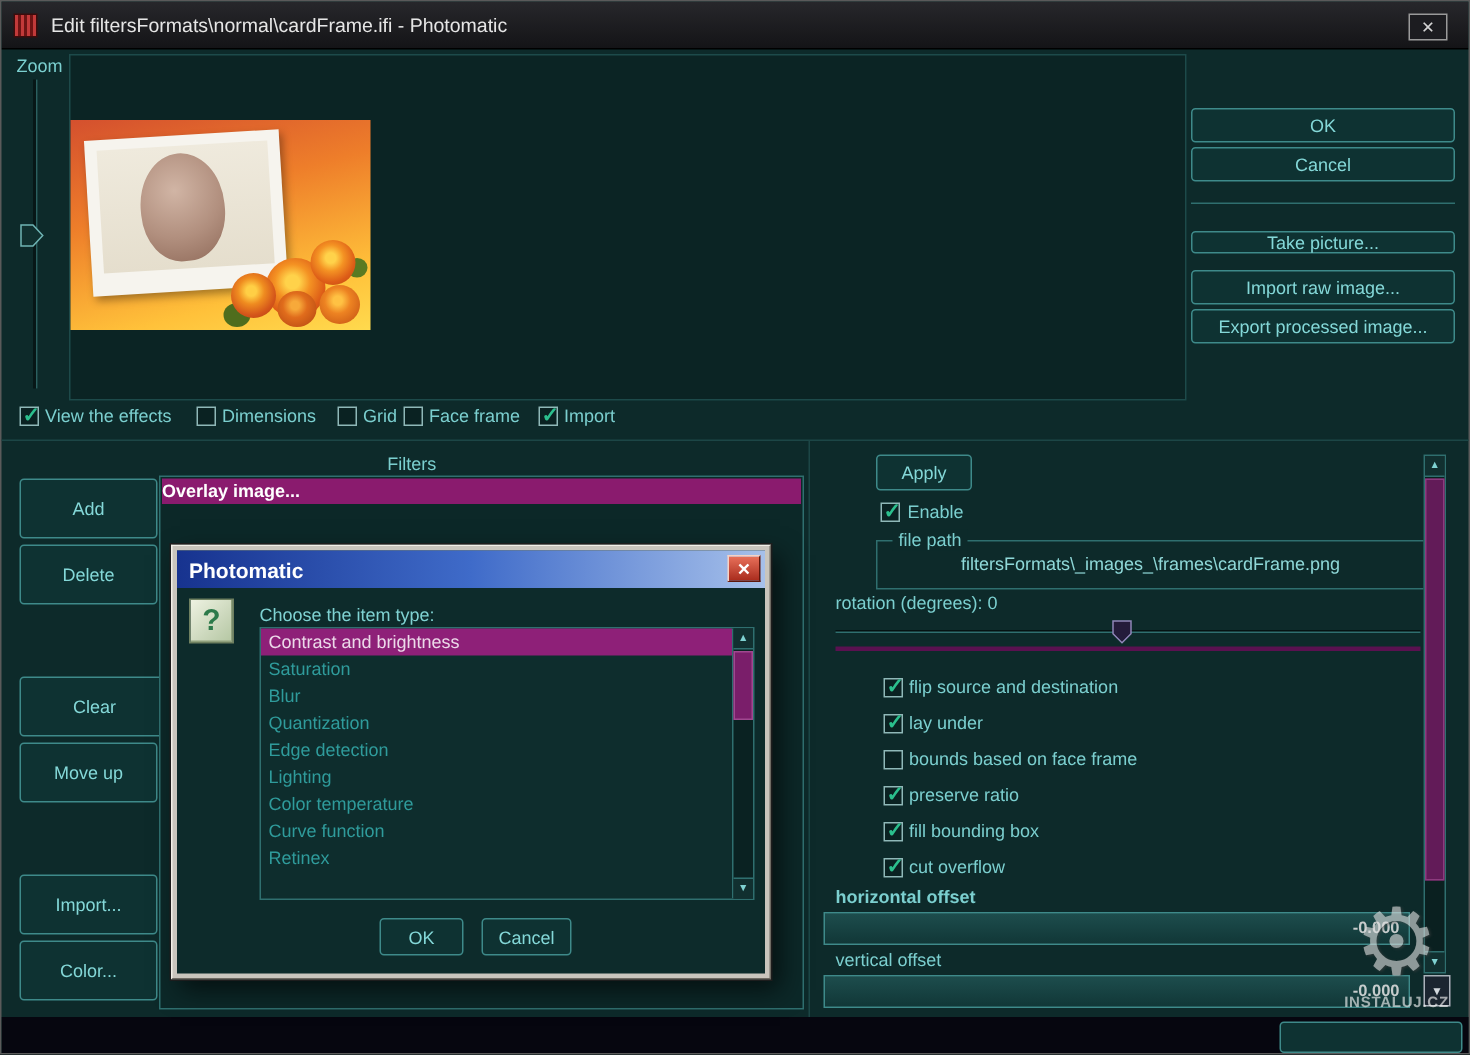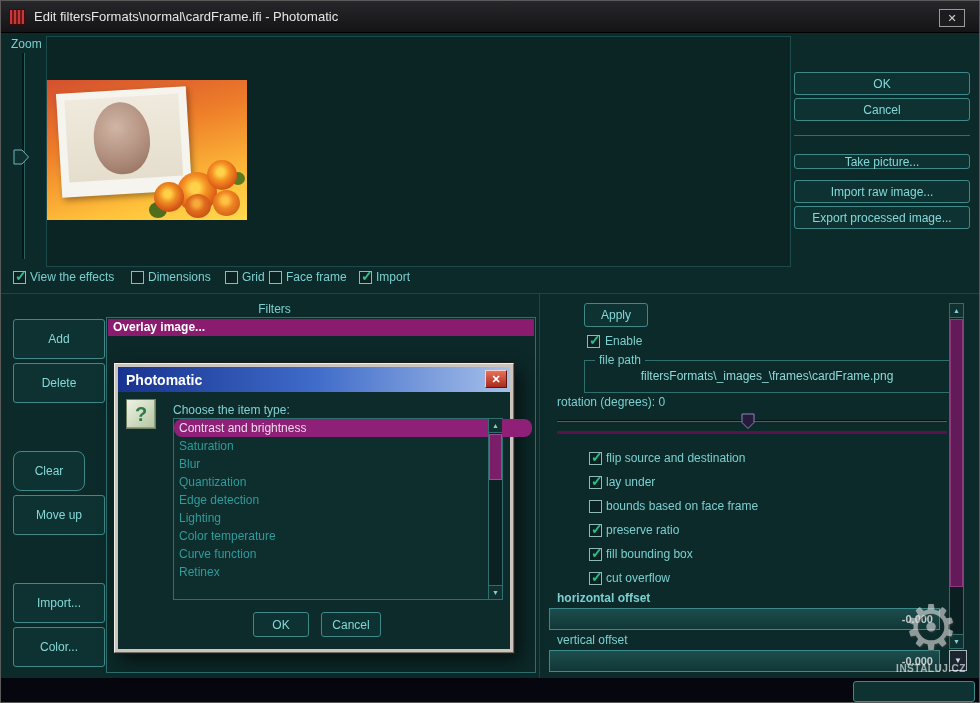--- a/index.html
+++ b/index.html
@@ -27,21 +27,21 @@
   .flowers{position:absolute;right:2px;bottom:2px;width:96px;height:58px;}
   .flowers i{position:absolute;border-radius:50%;}
 
   .zoom-track{position:absolute;left:21px;top:52px;width:3px;height:206px;background:#071717;border-right:1px solid #2b6060;}
 
   .sep-h{position:absolute;background:#1c4646;}
   .sep-v{position:absolute;background:#1c4646;}
 
   
   .flist{position:absolute;left:105px;top:316px;width:430px;height:356px;background:#0c2828;border:1px solid #2f6f6f;}
-  .flist-item{position:absolute;left:1px;right:1px;top:1px;height:17px;background:#8a1b6e;color:#fff;font-size:12px;font-weight:600;line-height:17px;padding-left:5px;}
+  .flist-item{position:absolute;left:1px;right:1px;top:1px;height:17px;background:#8a1b6e;color:#fff;font-size:12px;font-weight:600;line-height:17px;padding-left:0;}
 
   
   .gb-label{position:absolute;background:#0d2a2a;padding:0 4px;color:#7bcfcf;font-size:12px;z-index:2;white-space:nowrap;}
   .gbox{position:absolute;border:1px solid #2f6f6f;}
   .gb-value{width:100%;text-align:center;color:#8fd8d8;font-size:12px;line-height:31px;white-space:nowrap;}
   .groove{position:absolute;height:2px;background:#051212;border-bottom:1px solid #2f6f6f;}
   .rot-fill{position:absolute;height:3px;background:#5a1150;}
   .obar{position:absolute;height:22px;background:linear-gradient(#1d4d4d,#113737);border:1px solid #3e8a8a;font-weight:bold;}
   .obar .val{position:absolute;right:6px;top:4px;color:#c6cccc;font-size:11px;}
   .dd{position:absolute;left:948px;top:649px;width:18px;height:21px;background:#1b2530;border:1px solid #aab2ba;color:#d2d8dd;display:flex;align-items:center;justify-content:center;}
@@ -63,21 +63,21 @@
   
   .dlg{position:absolute;left:113px;top:362px;width:400px;height:290px;background:#c9c5bd;border-top:1px solid #f2efe8;border-left:1px solid #f2efe8;border-right:1px solid #6e6a62;border-bottom:1px solid #6e6a62;outline:1px solid #1d1d1d;padding:3px;box-shadow:6px 7px 16px rgba(0,0,0,.6);z-index:100;}
   .dlg-inner{position:relative;width:100%;height:100%;background:#0d2b2b;}
   .dlg-title{position:absolute;left:0;top:0;right:0;height:25px;background:linear-gradient(90deg,#17338f 0%,#3f6bc9 50%,#a6c0ea 100%);display:flex;align-items:center;}
   .dlg-title-text{margin-left:8px;color:#fff;font-size:14px;font-weight:bold;}
   .dlg-close{position:absolute;right:3px;top:3px;width:22px;height:18px;background:linear-gradient(#e8705a,#a92c1d);border:1px solid;border-color:#f5d2c6 #5f170c #5f170c #f5d2c6;color:#fff;font-size:11px;font-weight:bold;display:flex;align-items:center;justify-content:center;}
   .dlg-body{position:absolute;left:0;top:25px;right:0;bottom:0;}
   .q-icon{position:absolute;left:8px;top:7px;width:30px;height:30px;background:linear-gradient(135deg,#eef2e2,#b4c6a2);border:1px solid #6f8060;box-shadow:inset -1px -1px 0 #8fa07c;color:#2c7a4a;font-size:20px;font-weight:bold;display:flex;align-items:center;justify-content:center;}
   .dlg-prompt{position:absolute;left:55px;top:11px;color:#7fd2d2;font-size:12px;}
   .dlg-list{position:absolute;left:55px;top:26px;width:330px;height:182px;background:#0e2d2d;border:1px solid #2f6f6f;}
-  .dlg-item{height:18px;line-height:18px;padding-left:5px;font-size:12px;color:#2f9b9b;white-space:nowrap;overflow:hidden;width:358px;border-radius:8px;}
+  .dlg-item{height:18px;line-height:18px;padding-left:5px;font-size:12px;color:#2f9b9b;white-space:nowrap;overflow:hidden;width:314px;}
   .dlg-item.sel{background:#8e2078;color:#ecd9e9;}
   .dlg-scroll{position:absolute;right:0;top:0;width:14px;height:100%;background:#0a2222;border-left:1px solid #2f6f6f;}
   .dlg-scroll .sb-btn{width:13px;}
   .dlg-thumb{position:absolute;left:0;top:15px;width:13px;height:46px;background:#7a1e6a;border:1px solid #a04890;}
   .dbtn{position:absolute;background:#0e3232;border:1px solid #3e8a8a;border-radius:3px;color:#84d8d8;font-size:12px;display:flex;align-items:center;justify-content:center;}
 </style>
 </head>
 <body>
 
 <div id="win">
@@ -131,21 +131,21 @@
   <div class="cb checked" style="left:358px;top:270px;"></div>
   <div class="lbl" style="left:375px;top:269px;">Import</div>
 
   <div class="sep-h" style="left:0;top:292px;width:980px;height:1px;"></div>
   <div class="sep-v" style="left:538px;top:293px;width:1px;height:384px;"></div>
 
   <div class="lbl" style="left:12px;top:301px;width:523px;text-align:center;">Filters</div>
 
   <div class="tbtn" style="left:12px;top:318px;width:92px;height:40px;">Add</div>
   <div class="tbtn" style="left:12px;top:362px;width:92px;height:40px;">Delete</div>
-  <div class="tbtn" style="left:12px;top:450px;width:72px;height:40px;border-radius:8px;">Clear</div>
+  <div class="tbtn" style="left:12px;top:450px;width:100px;height:40px;">Clear</div>
   <div class="tbtn" style="left:12px;top:494px;width:92px;height:40px;">Move up</div>
   <div class="tbtn" style="left:12px;top:582px;width:92px;height:40px;">Import...</div>
   <div class="tbtn" style="left:12px;top:626px;width:92px;height:40px;">Color...</div>
 
   <div class="flist">
     <div class="flist-item">Overlay image...</div>
   </div>
 
   <div class="tbtn" style="left:583px;top:302px;width:64px;height:24px;">Apply</div>
 

